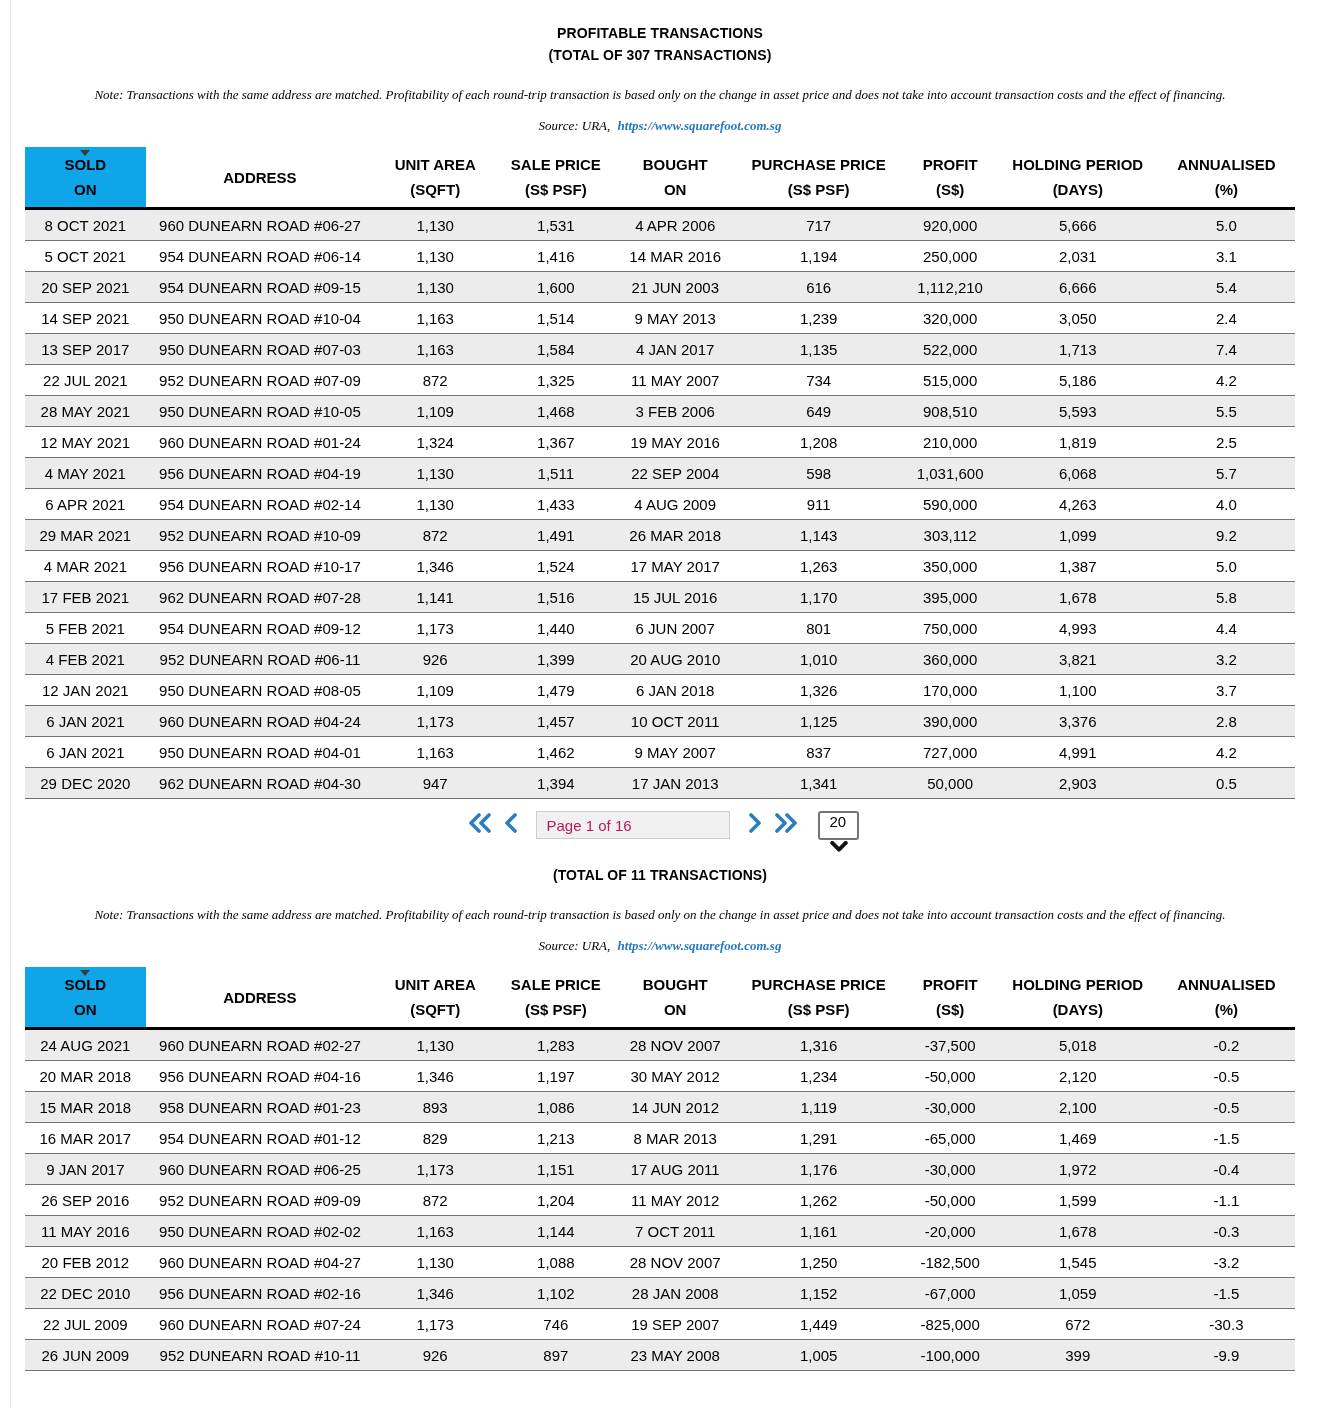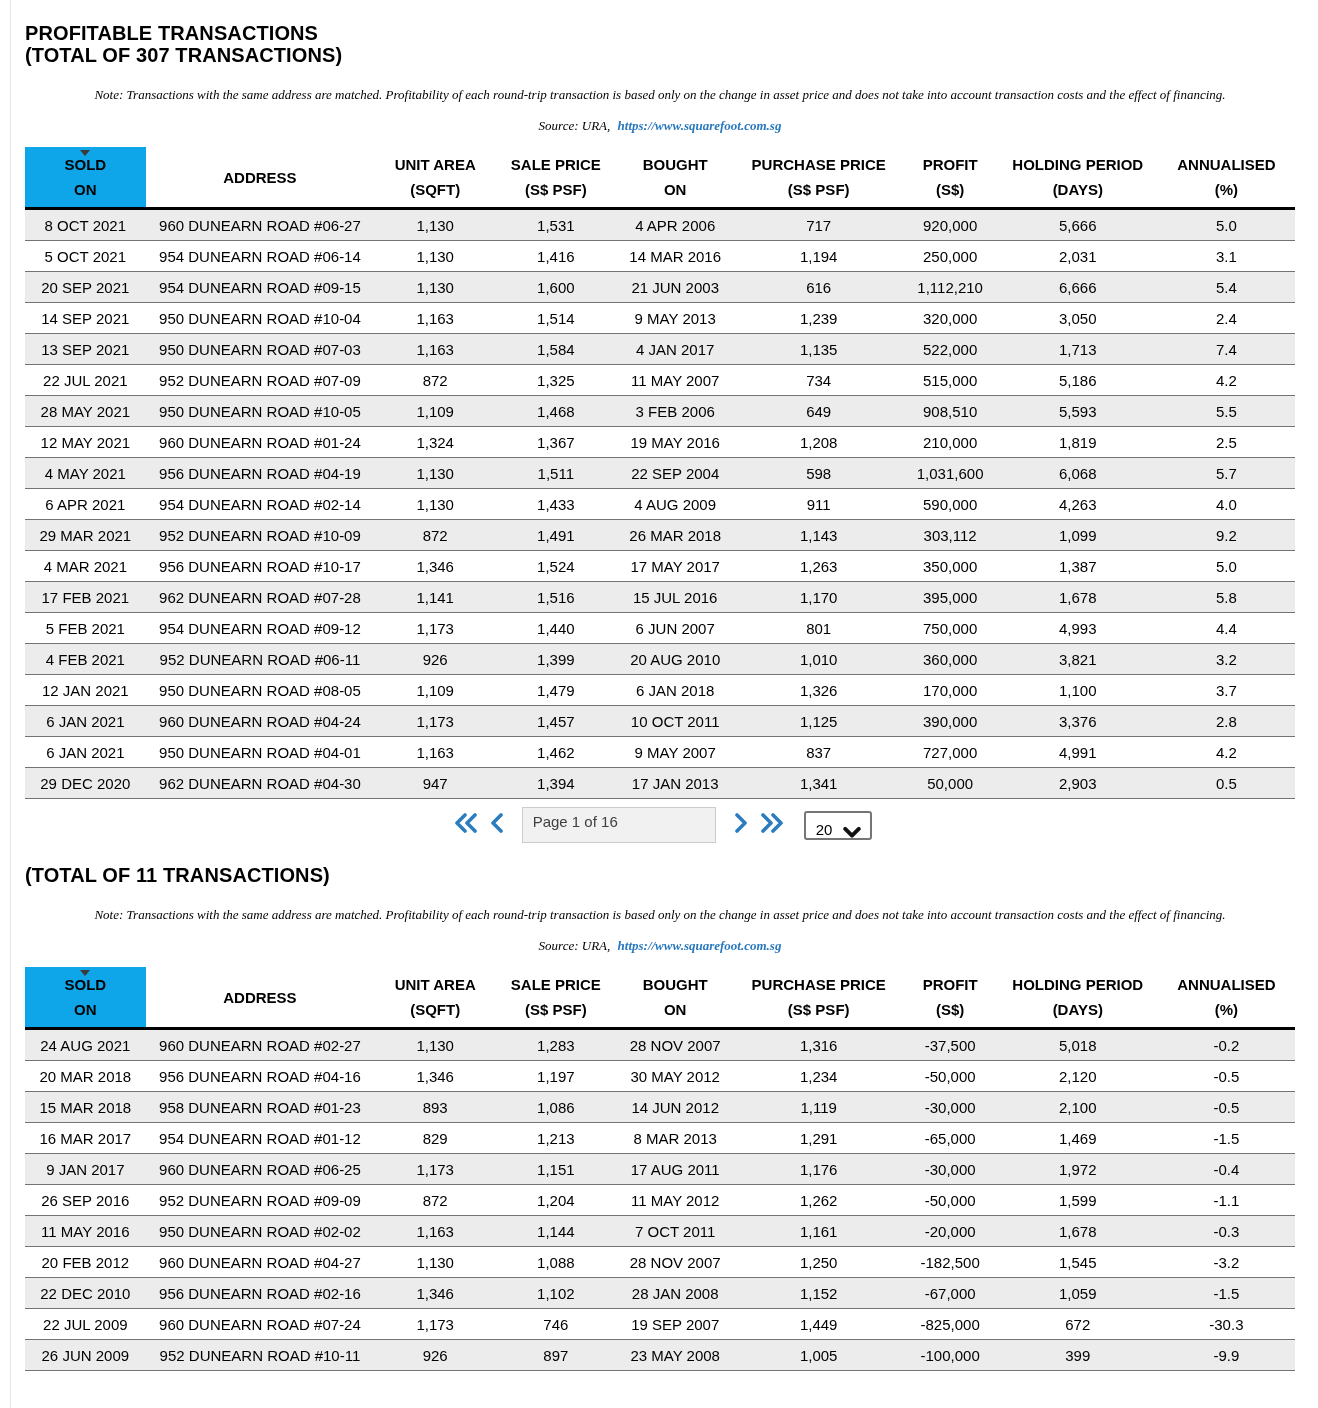--- a/index.html
+++ b/index.html
@@ -4,21 +4,21 @@
 <style>
   html,body { margin:0; padding:0; background:#ffffff; }
   body {
     width:1318px; height:1408px; position:relative;
     font-family:"Liberation Sans", sans-serif; color:#000;
     -webkit-font-smoothing:antialiased;
   }
   .edge-line { position:absolute; left:10px; top:0; width:1px; height:1408px; background:#e4e4e4; }
   .page { padding:22px 23px 0 25px; }
 
-  .section-title { font-weight:bold; font-size:20px; line-height:22px; letter-spacing:0.1px; margin-top:0; }
+  .section-title { text-align:center; font-weight:bold; font-size:14px; line-height:22px; letter-spacing:0.1px; margin-top:0; }
   .section-title .tl { display:block; }
 
   .note-line {
     text-align:center; font-family:"Liberation Serif", serif; font-style:italic;
     font-size:13px; margin-top:21px; white-space:nowrap; color:#000;
   }
   .source-line {
     text-align:center; font-family:"Liberation Serif", serif; font-style:italic;
     font-size:13px; margin-top:15px;
   }
@@ -52,27 +52,27 @@
   .tx-table th:nth-child(5), .tx-table td:nth-child(5) { width:9.4%; }
   .tx-table th:nth-child(6), .tx-table td:nth-child(6) { width:13.2%; }
   .tx-table th:nth-child(7), .tx-table td:nth-child(7) { width:7.5%; }
   .tx-table th:nth-child(8), .tx-table td:nth-child(8) { width:12.6%; }
   .tx-table th:nth-child(9), .tx-table td:nth-child(9) { width:10.8%; }
 
   .pagination { display:flex; align-items:center; justify-content:center; margin-top:8px; height:36px; }
   .pg-btn { display:inline-flex; align-items:center; cursor:pointer; padding:0 5px; }
   .pg-input {
     width:182px; height:26px; background:#f1f1f1; border:1px solid #cccccc;
-    color:#404040; font-size:15px; font-family:"Liberation Sans",sans-serif;
-    padding:0 0 8px 10px; margin:0 12px;
+    color:#be185d; font-size:15px; font-family:"Liberation Sans",sans-serif;
+    padding:0 0 0 10px; margin:0 12px;
   }
   .pg-select {
-    display:inline-flex; align-items:flex-end; gap:11px; margin-left:14px;
+    display:inline-flex; align-items:flex-start; gap:11px; margin-left:14px;
     border:2px solid #757575; border-radius:3px; background:#fff;
-    height:25px; padding:0 9px 0 10px; font-size:15px; cursor:pointer;
+    height:25px; padding:0 9px 0 10px; font-size:15px; cursor:pointer;flex-direction:column;
   }
   .sec2 { margin-top:21px; }
 </style>
 </head>
 <body>
 
 <div class="edge-line"></div>
 
 <div class="page">
 
@@ -166,21 +166,21 @@
             <td>950 DUNEARN ROAD #10-04</td>
             <td>1,163</td>
             <td>1,514</td>
             <td>9 MAY 2013</td>
             <td>1,239</td>
             <td>320,000</td>
             <td>3,050</td>
             <td>2.4</td>
           </tr>
           <tr>
-            <td>13 SEP 2021</td>
+            <td>13 SEP 2017</td>
             <td>950 DUNEARN ROAD #07-03</td>
             <td>1,163</td>
             <td>1,584</td>
             <td>4 JAN 2017</td>
             <td>1,135</td>
             <td>522,000</td>
             <td>1,713</td>
             <td>7.4</td>
           </tr>
           <tr>

